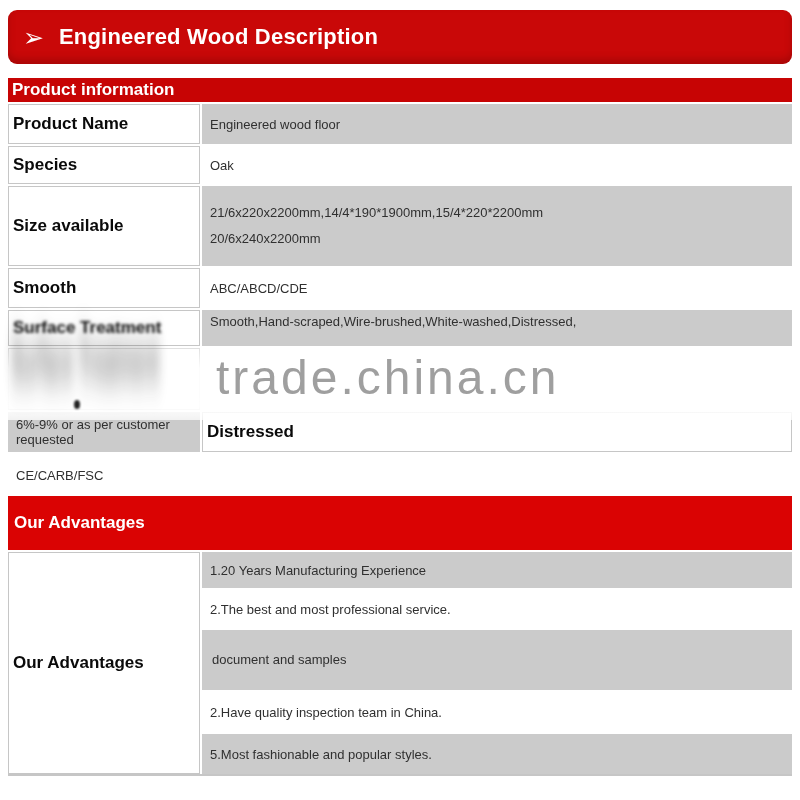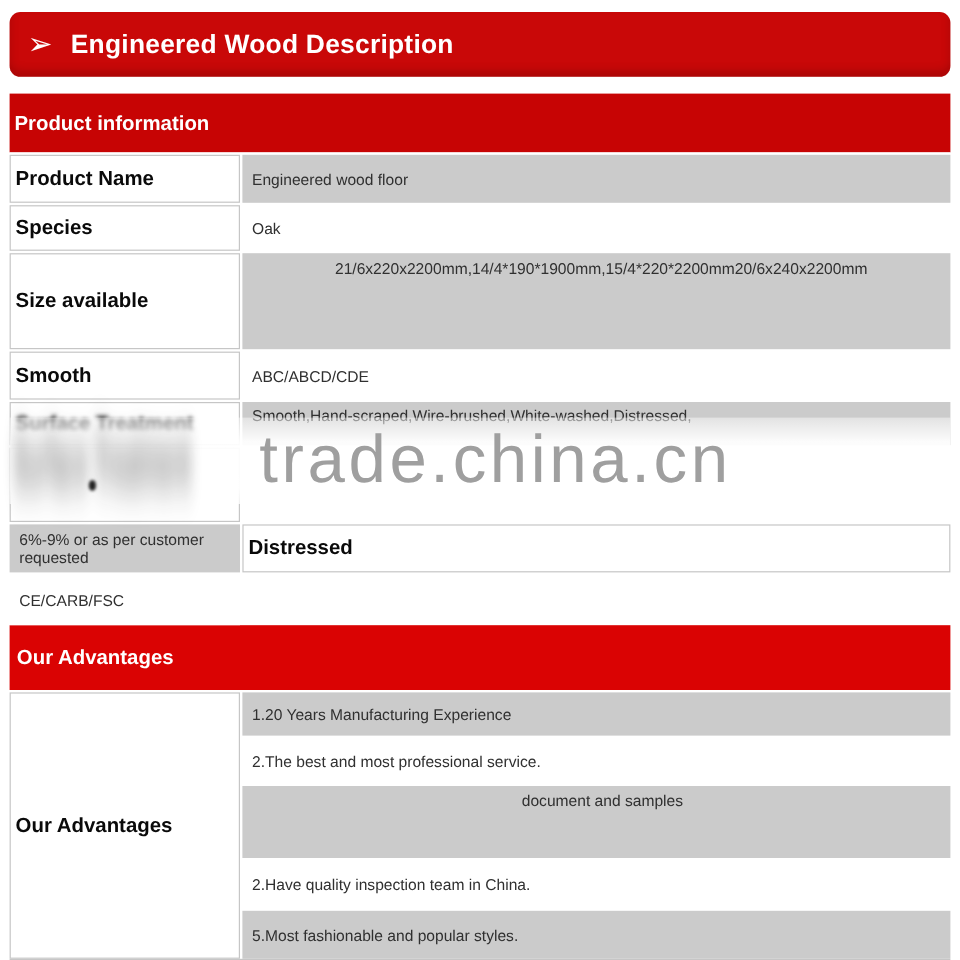--- a/index.html
+++ b/index.html
@@ -9,48 +9,48 @@
   *{box-sizing:border-box;}
   html,body{width:800px;height:800px;margin:0;padding:0;}
   body{background:#fff;font-family:"Liberation Sans","DejaVu Sans",sans-serif;position:relative;overflow:hidden;}
 
   .banner{position:absolute;left:8px;top:10px;width:784px;height:54px;background:var(--banner-red);
     border-radius:9px;display:flex;align-items:center;box-shadow:inset 0 -5px 7px rgba(80,0,0,.25);}
   .arrow{color:#fff;font-size:25px;margin-left:15px;line-height:1;}
   .banner h1{color:#fff;font-size:22px;font-weight:bold;margin:0 0 0 15px;letter-spacing:.2px;}
 
   .content{position:absolute;left:8px;top:78px;width:784px;}
-  .bar{height:49px;background:var(--header-red);color:#fff;font-weight:bold;font-size:17px;
+  .bar{height:24px;background:var(--header-red);color:#fff;font-weight:bold;font-size:17px;
     display:flex;align-items:center;padding-left:4px;}
   .adv-bar{height:54px;background:var(--advantages-red);padding-left:6px;}
 
   .grid{display:grid;grid-template-columns:192px 1fr;gap:2px;background:#fff;padding-top:2px;}
   .pi-grid{grid-template-rows:40px 38px 80px 40px 36px 62px 40px 42px;}
   .adv-grid{grid-template-rows:36px 38px 60px 40px 40px;border-bottom:2px solid #c6c6c6;}
 
   .lbl{background:#fff;border:1px solid var(--cell-border);display:flex;align-items:center;
     padding-left:4px;font-weight:bold;font-size:17px;color:#0a0a0a;}
   .val{display:flex;align-items:center;padding-left:8px;font-size:13px;color:var(--value-text);}
   .val.gray{background:var(--gray-cell);}
   .val.white{background:#fff;}
-  .two-line{align-items:flex-start;justify-content:center;line-height:26px;}
+  .two-line{flex-direction:column;align-items:flex-start;justify-content:center;line-height:26px;}
   .line2{padding-left:2px;}
   .adv-lbl{grid-row:1 / span 5;}
 
   .st-cell{position:relative;overflow:visible;}
   .st-text{filter:blur(1.6px);white-space:nowrap;}
   .st-smear{position:absolute;left:2px;top:17px;font-weight:bold;font-size:17px;color:#1a1a1a;
     transform:scaleY(3.4);transform-origin:top;filter:blur(5px);opacity:.6;z-index:12;white-space:nowrap;}
   .blob{position:absolute;left:74px;top:400px;width:6px;height:9px;background:#222;
     border-radius:50%;filter:blur(1.2px);z-index:12;}
 
   .wm-band{position:absolute;left:8px;top:348px;width:784px;height:72px;z-index:5;
     background:linear-gradient(180deg,rgba(255,255,255,.45) 0%,rgba(255,255,255,.94) 28%,
       rgba(255,255,255,.96) 82%,rgba(255,255,255,.75) 100%);}
-  .wm-text{position:absolute;left:208px;top:2px;font-size:56px;letter-spacing:3px;
+  .wm-text{position:absolute;left:208px;top:2px;font-size:48px;letter-spacing:3px;
     color:var(--watermark-gray);white-space:nowrap;}
 </style>
 </head>
 <body>
 
 <div class="banner">
   <span class="arrow">➢</span>
   <h1>Engineered Wood Description</h1>
 </div>
 

